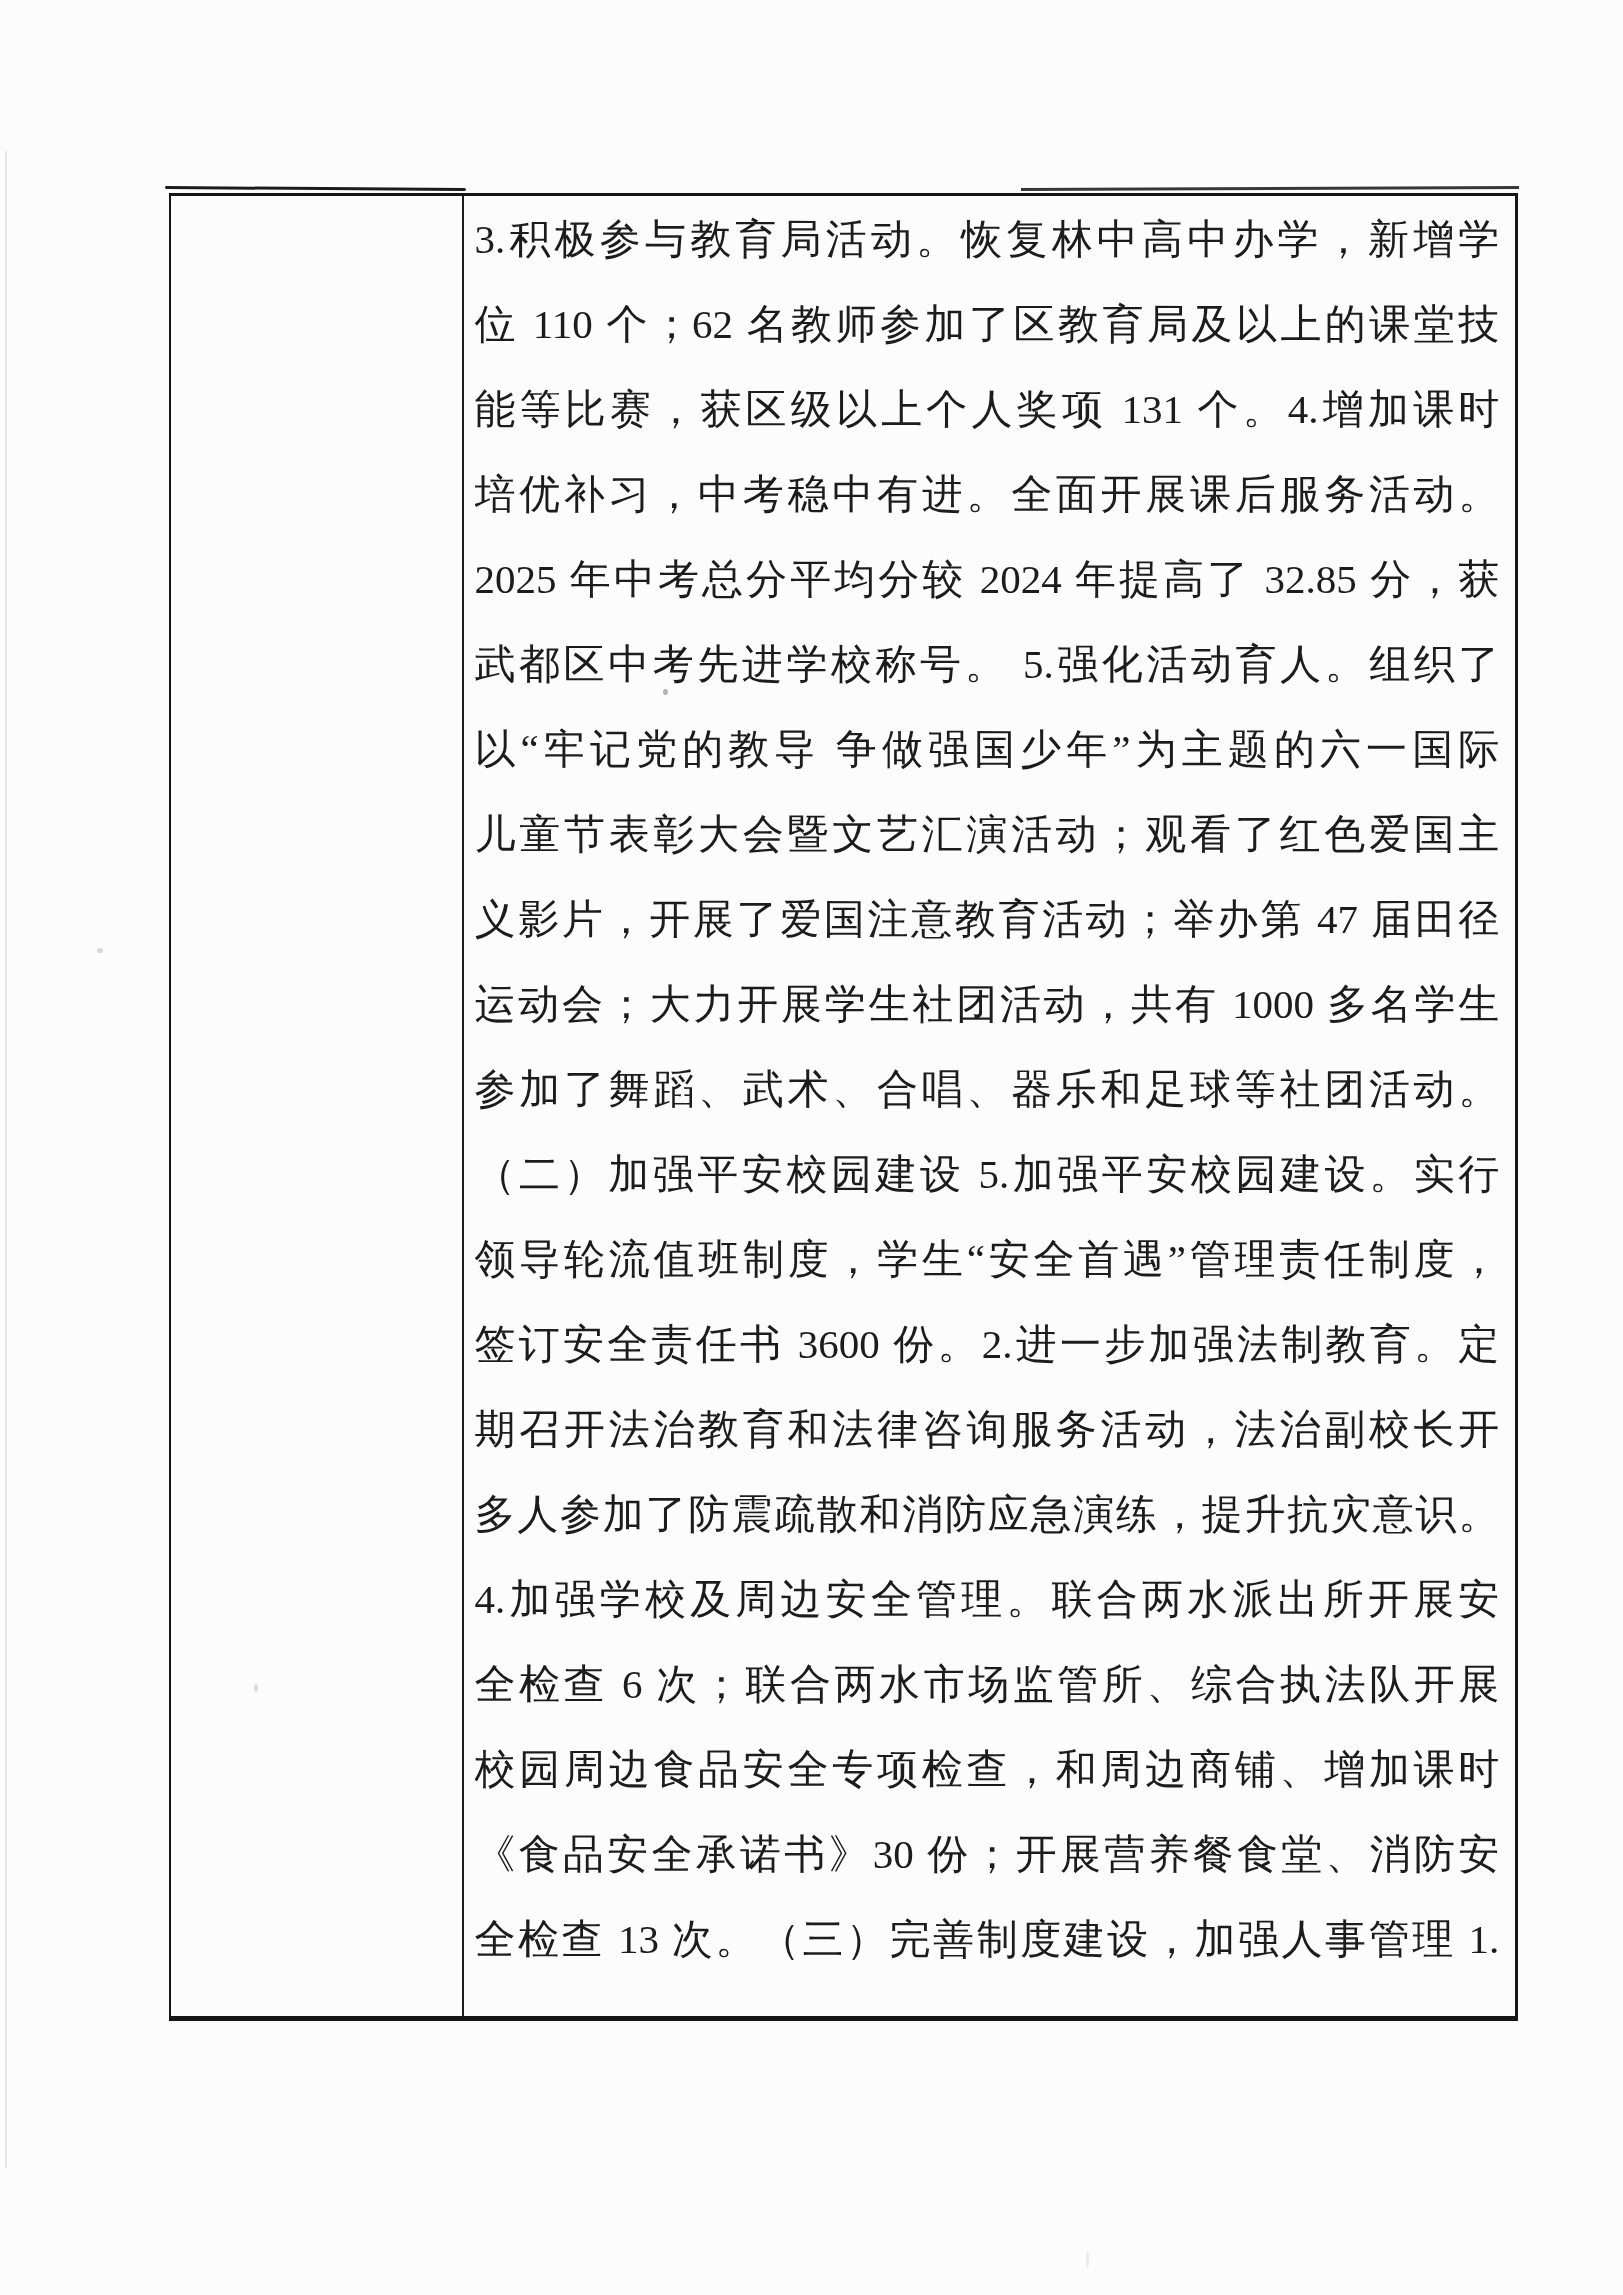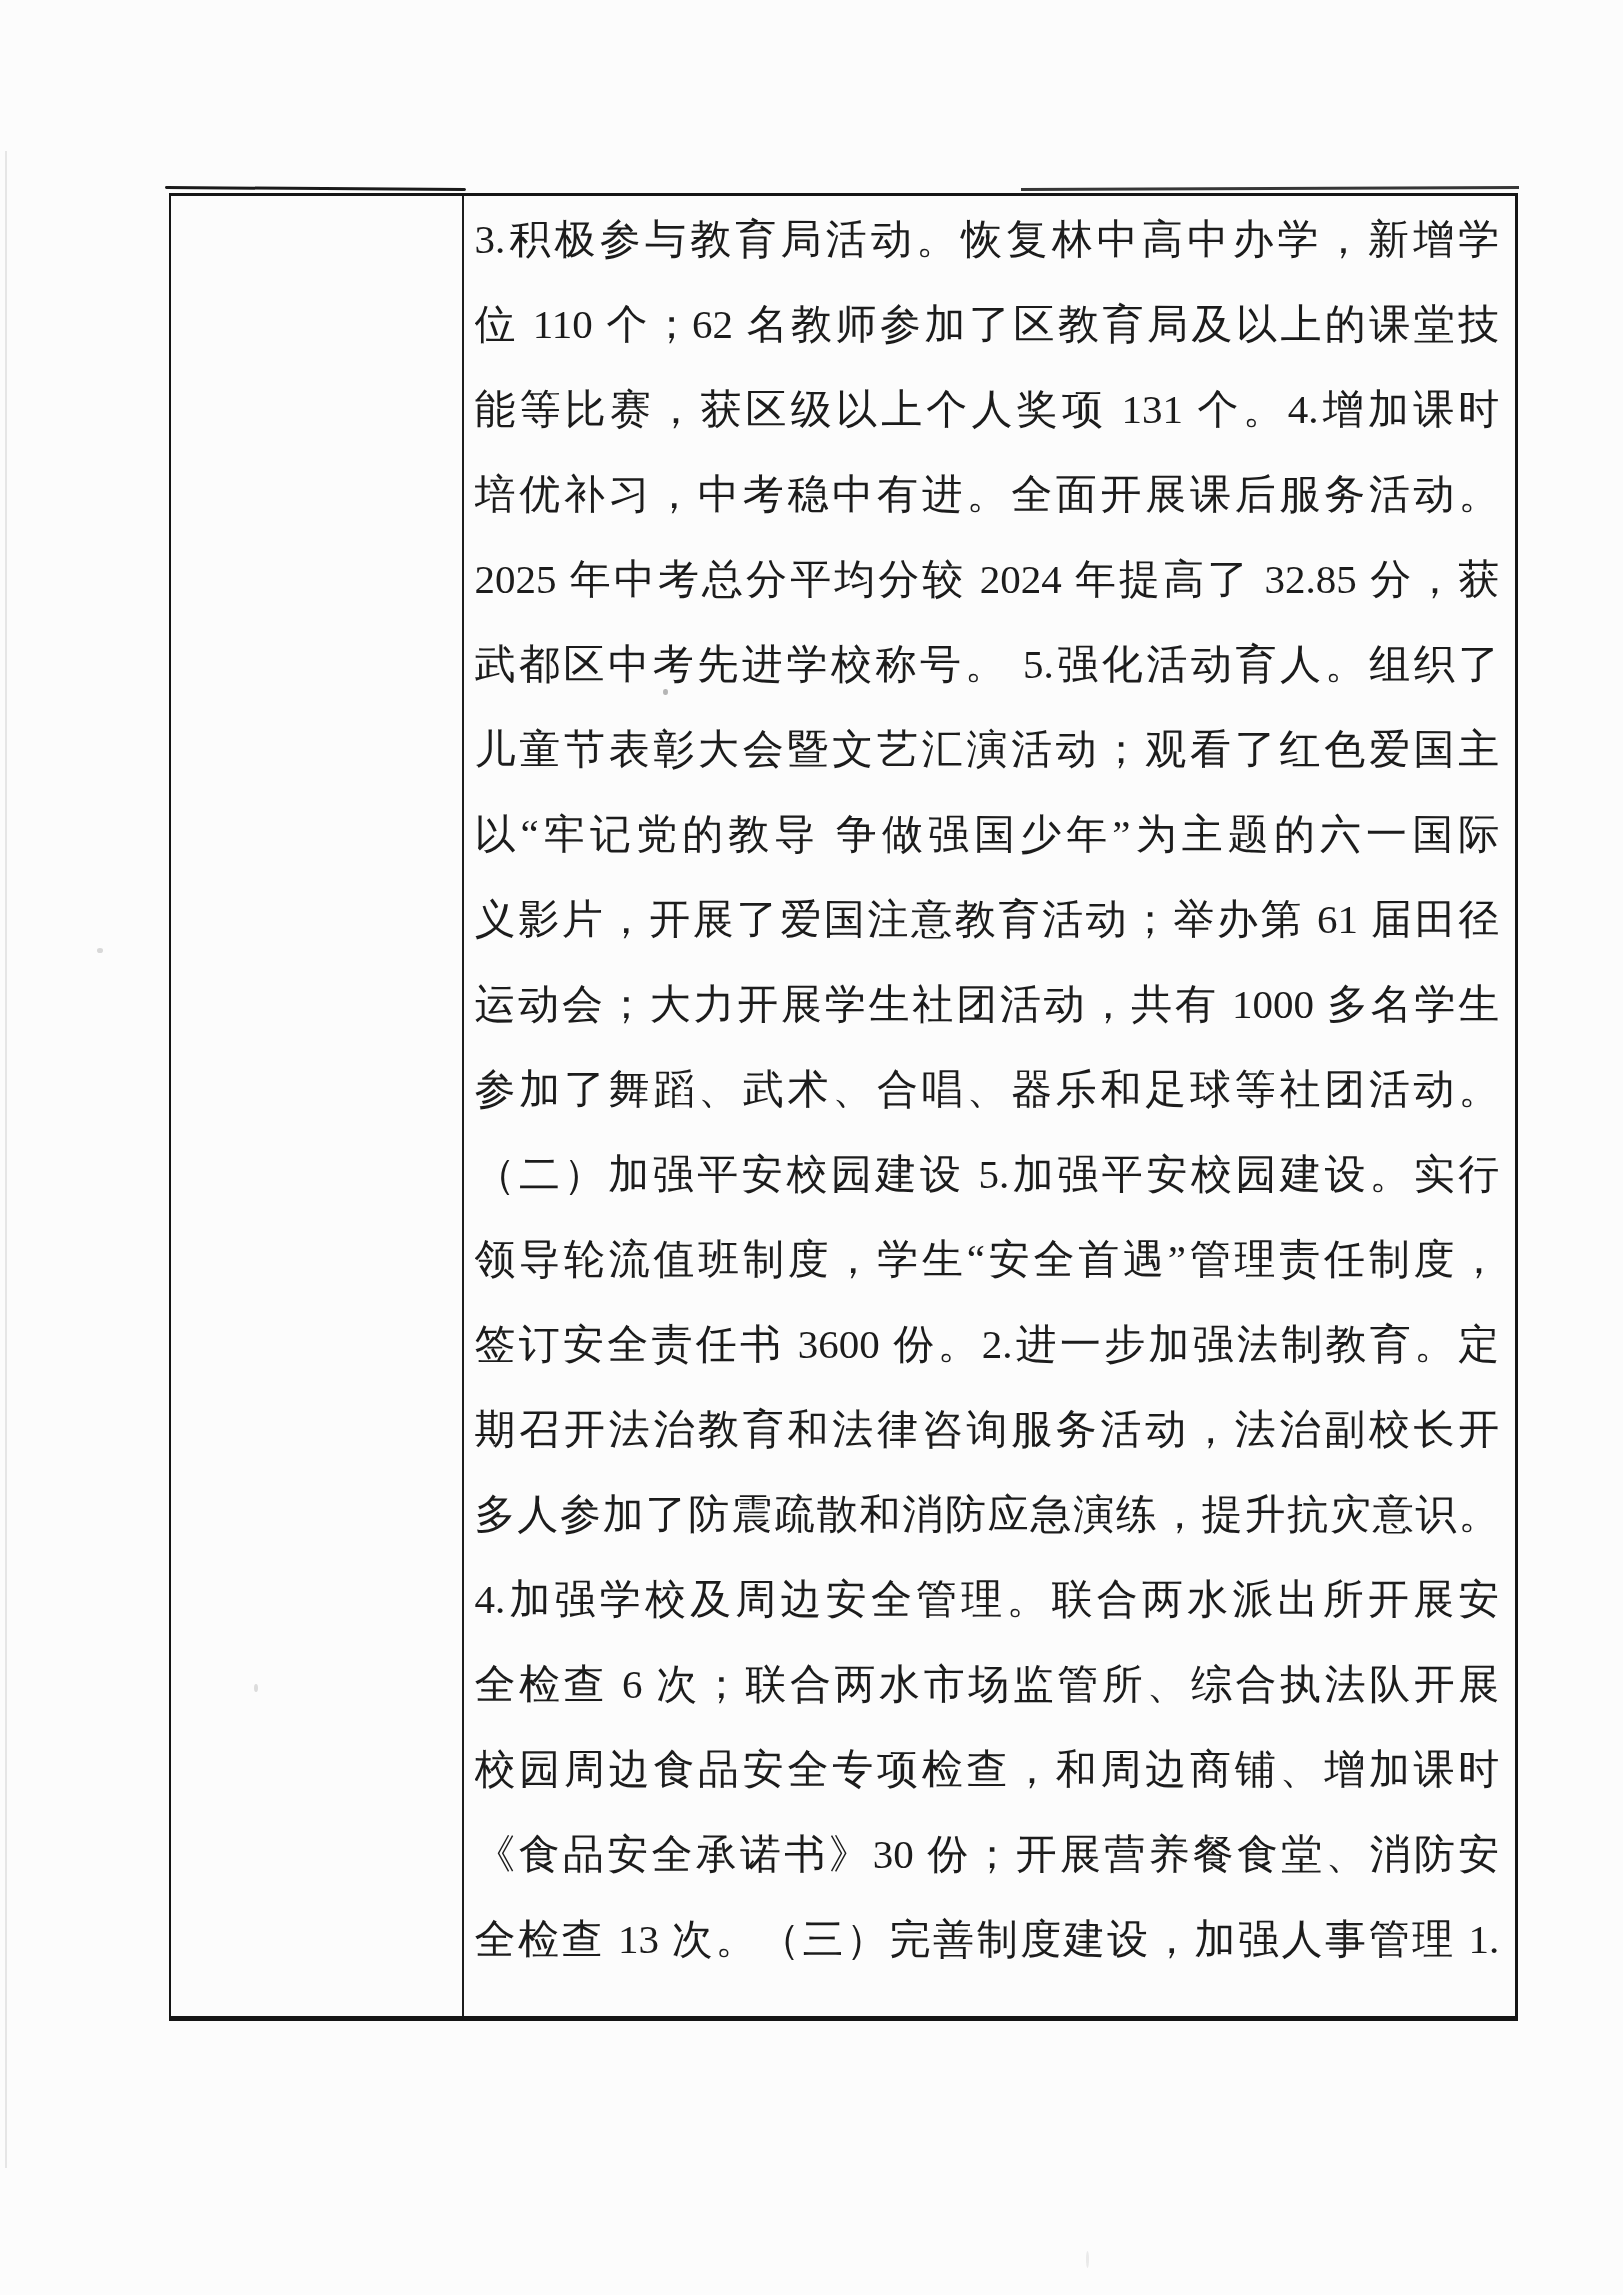--- a/index.html
+++ b/index.html
@@ -106,23 +106,23 @@
   <div class="doc-table">
     <div class="label-cell"></div>
     <div class="content-cell">
       <div class="lines">
           <div class="line">3.积极参与教育局活动。恢复林中高中办学，新增学</div>
           <div class="line">位 110 个；62 名教师参加了区教育局及以上的课堂技</div>
           <div class="line">能等比赛，获区级以上个人奖项 131 个。4.增加课时</div>
           <div class="line">培优补习，中考稳中有进。全面开展课后服务活动。</div>
           <div class="line">2025 年中考总分平均分较 2024 年提高了 32.85 分，获</div>
           <div class="line">武都区中考先进学校称号。 5.强化活动育人。组织了</div>
+          <div class="line">以“牢记党的教导 争做强国少年”为主题的六一国际</div>
           <div class="line">儿童节表彰大会暨文艺汇演活动；观看了红色爱国主</div>
-          <div class="line">以“牢记党的教导 争做强国少年”为主题的六一国际</div>
-          <div class="line">义影片，开展了爱国注意教育活动；举办第 61 届田径</div>
+          <div class="line">义影片，开展了爱国注意教育活动；举办第 47 届田径</div>
           <div class="line">运动会；大力开展学生社团活动，共有 1000 多名学生</div>
           <div class="line">参加了舞蹈、武术、合唱、器乐和足球等社团活动。</div>
           <div class="line">（二）加强平安校园建设 5.加强平安校园建设。实行</div>
           <div class="line">领导轮流值班制度，学生“安全首遇”管理责任制度，</div>
           <div class="line">签订安全责任书 3600 份。2.进一步加强法制教育。定</div>
           <div class="line">期召开法治教育和法律咨询服务活动，法治副校长开</div>
           <div class="line">多人参加了防震疏散和消防应急演练，提升抗灾意识。</div>
           <div class="line">4.加强学校及周边安全管理。联合两水派出所开展安</div>
           <div class="line">全检查 6 次；联合两水市场监管所、综合执法队开展</div>
           <div class="line">校园周边食品安全专项检查，和周边商铺、增加课时</div>

